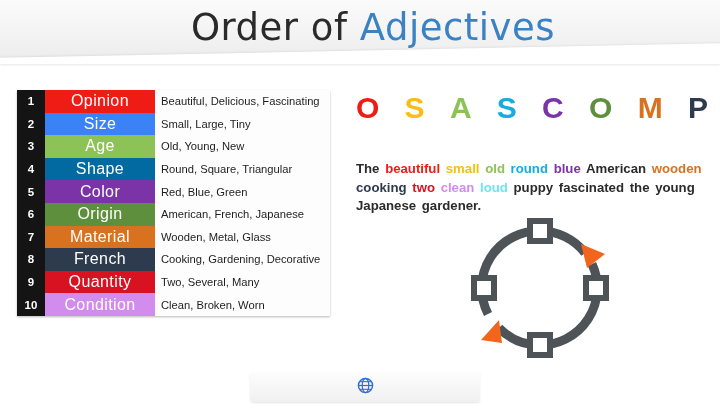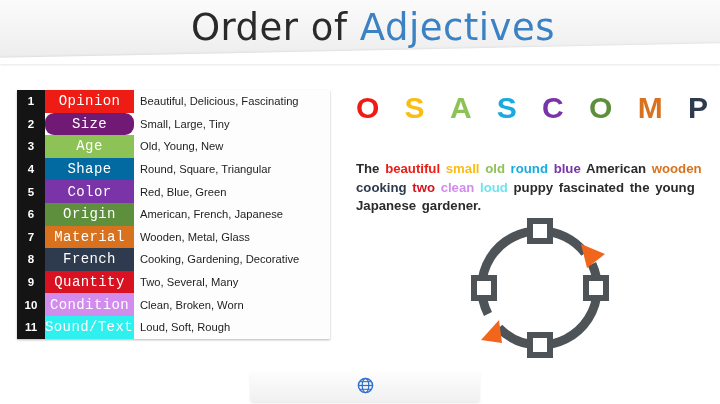--- a/index.html
+++ b/index.html
@@ -74,25 +74,25 @@
     width: 28px;
     background: #141414;
     color: #ffffff;
     text-align: center;
     font-size: 11.5px;
     font-weight: bold;
     border-bottom: 1px solid #ffffff;
     font-family: "Liberation Sans", sans-serif;
   }
   .c-cat {
-    width: 89px;
+    width: 110px;
     text-align: center;
     color: #ffffff;
-    font-size: 14px;
-    font-family: Liberation Mono, monospace;
+    font-size: 16px;
+    font-family: Liberation Sans, sans-serif;
     letter-spacing: 0.4px;
     white-space: nowrap;
     overflow: hidden;
   }
   .c-ex {
     padding-left: 6px !important;
     font-size: 11.2px;
     color: #1d1d1d;
     background: #fdfdfd;
     border-bottom: 1px solid #d2d2d2;
@@ -171,21 +171,21 @@
 
 <table id="adjective-table">
   <tbody id="table-body">
       <tr>
         <td class="c-num">1</td>
         <td class="c-cat" style="background: rgb(238, 28, 21); color: rgb(255, 255, 255);">Opinion</td>
         <td class="c-ex">Beautiful, Delicious, Fascinating</td>
       </tr>
       <tr>
         <td class="c-num">2</td>
-        <td class="c-cat" style="background: #701a75; color: rgb(255, 255, 255); border-radius: 9px;">Size</td>
+        <td class="c-cat" style="background: #3b82f6; color: rgb(255, 255, 255);">Size</td>
         <td class="c-ex">Small, Large, Tiny</td>
       </tr>
       <tr>
         <td class="c-num">3</td>
         <td class="c-cat" style="background: rgb(141, 195, 86); color: rgb(255, 255, 255);">Age</td>
         <td class="c-ex">Old, Young, New</td>
       </tr>
       <tr>
         <td class="c-num">4</td>
         <td class="c-cat" style="background: #0369a1; color: rgb(255, 255, 255);">Shape</td>
@@ -213,25 +213,20 @@
       </tr>
       <tr>
         <td class="c-num">9</td>
         <td class="c-cat" style="background: rgb(216, 18, 32); color: rgb(255, 255, 255);">Quantity</td>
         <td class="c-ex">Two, Several, Many</td>
       </tr>
       <tr>
         <td class="c-num">10</td>
         <td class="c-cat" style="background: rgb(209, 140, 237); color: rgb(255, 255, 255);">Condition</td>
         <td class="c-ex">Clean, Broken, Worn</td>
-      </tr>
-      <tr>
-        <td class="c-num">11</td>
-        <td class="c-cat" style="background: rgb(46, 240, 239); color: rgb(255, 255, 255);">Sound/Texture</td>
-        <td class="c-ex">Loud, Soft, Rough</td>
       </tr>
     </tbody>
 </table>
 
 <div id="osascomp-heading">
     <span style="color: rgb(238, 28, 21);">O</span>
     <span style="color: rgb(251, 188, 22);">S</span>
     <span style="color: rgb(141, 195, 86);">A</span>
     <span style="color: rgb(25, 170, 223);">S</span>
     <span style="color: rgb(122, 52, 168);">C</span>

